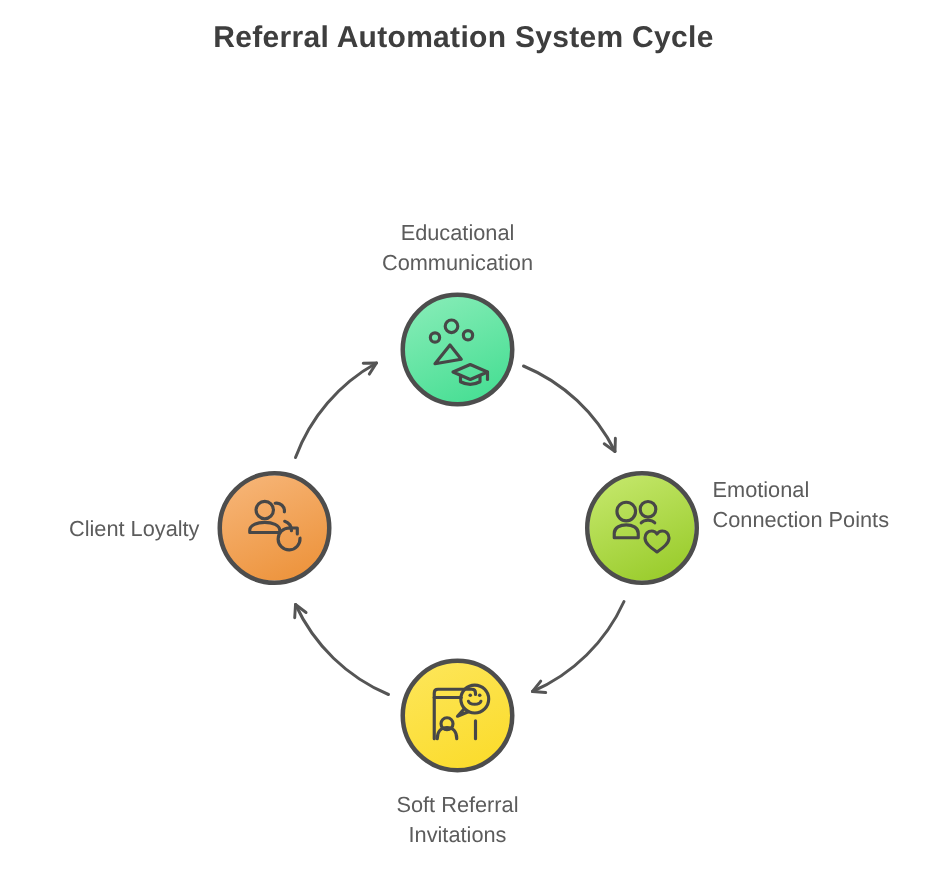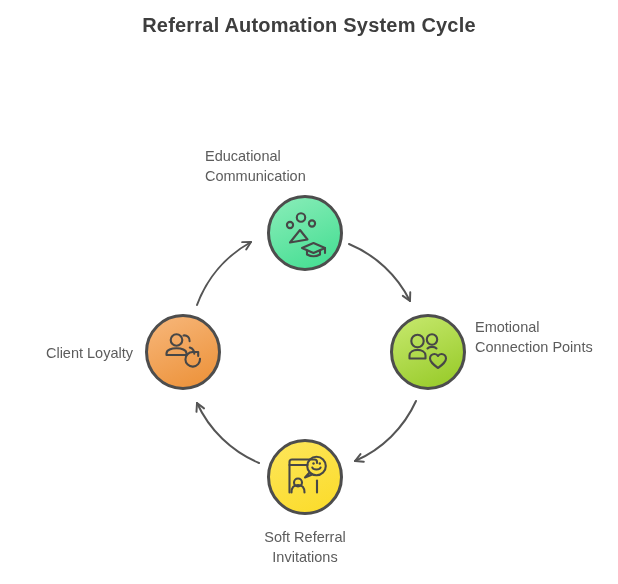--- a/index.html
+++ b/index.html
@@ -28,21 +28,21 @@
     border:3px solid var(--node-border);box-sizing:border-box;
     display:flex;align-items:center;justify-content:center;
   }
   .node svg{display:block;}
   .icon-stroke{fill:none;stroke:var(--icon-stroke);stroke-width:2.1;stroke-linecap:round;stroke-linejoin:round;}
   .icon-fill{fill:var(--icon-stroke);stroke:none;}
   .node-label{
     position:absolute;font-size:14.5px;line-height:20px;color:var(--label-color);
     white-space:pre-line;
   }
-  .label-top{left:205px;top:146px;width:200px;}
+  .label-top{left:205px;top:146px;width:200px;text-align:center;}
   .label-right{left:475px;top:317px;width:140px;text-align:left;}
   .label-bottom{left:205px;top:527px;width:200px;text-align:center;}
   .label-left{left:0px;top:343px;width:133px;text-align:right;}
 </style>
 </head>
 <body>
 
 <div id="stage">
 
   <div class="title">Referral Automation System Cycle</div>

